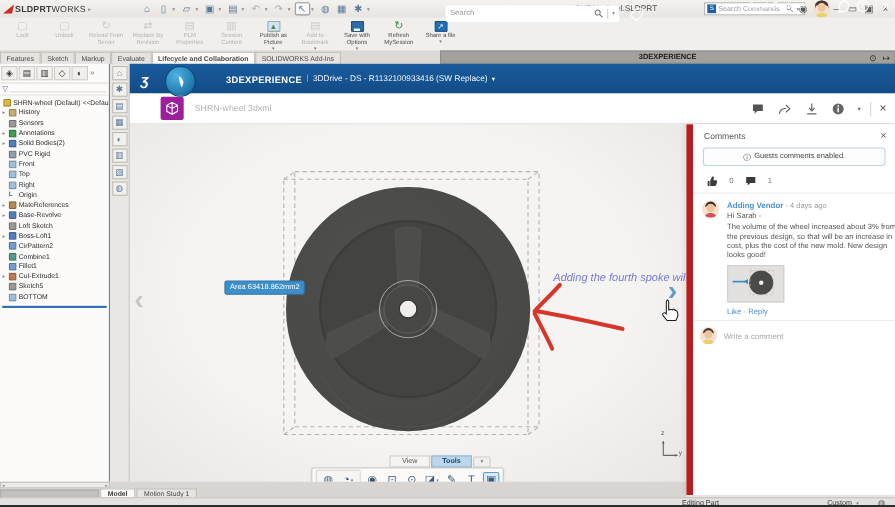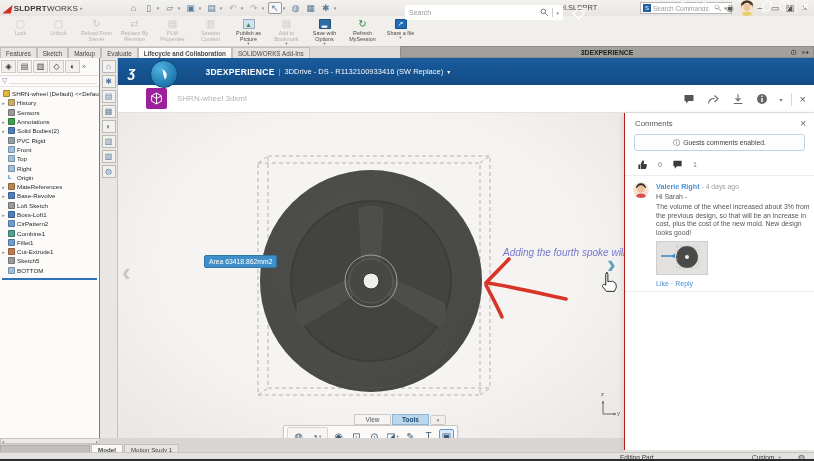--- a/index.html
+++ b/index.html
@@ -105,21 +105,21 @@
   #vtabchev{width:16px;height:10px;border:1px solid #cfccc8;background:#f0efec;border-radius:2px;display:flex;align-items:center;justify-content:center;font-size:5px;color:#777}
   #vtools{left:165px;top:312px;height:22px;background:#fbfaf9;border:1px solid #ccc9c5;border-radius:2px;display:flex;align-items:center;padding:0 3px;gap:3px;box-shadow:0 1px 2px rgba(0,0,0,.12)}
   .vgroup{display:flex;align-items:center;gap:3px;border:1px solid #d8d5d1;border-radius:2px;padding:1px 3px;background:#f6f5f3}
   .vtool{width:15px;height:15px;display:flex;align-items:center;justify-content:center;font-size:10px;color:#3c5a74;border-radius:2px}
   .vtool.active{background:#d8eafb;border:1px solid #5a9bd5}
   .vtool .dd{font-size:4.5px;color:#777;margin-left:1px}
   #axis{left:478px;top:281px;color:#555;font-size:6px}
   #cursor{left:480px;top:158px;z-index:40}
 
   
-  #comments{left:624px;top:113px;width:190px;height:337px;background:#fff;border-left:1px solid #b91c1c;box-shadow:-2px 0 5px rgba(0,0,0,.08);z-index:20}
+  #comments{left:624px;top:113px;width:190px;height:337px;background:#fff;border-left:6px solid #b91c1c;box-shadow:-2px 0 5px rgba(0,0,0,.08);z-index:20}
   #cm-head{display:flex;align-items:center;justify-content:space-between;padding:5px 8px 3px 10px}
   #cm-head .t{font-size:7.8px;color:#555}
   #cm-head .x{font-size:10px;color:#666}
   #cm-banner{margin:2px 9px;height:17px;border:1px solid #bcd4e6;border-radius:3px;display:flex;align-items:center;justify-content:center;gap:3px;font-size:6.8px;color:#444;background:#fdfdfd}
   #cm-counts{display:flex;align-items:center;gap:10px;padding:6px 0 5px 12px;color:#777;font-size:7px}
   #cm-counts .cico{color:#3a3a3a}
   .cm-div{height:1px;background:#ededeb;margin:0 0}
   #cm-thread{padding:6px 8px 0 8px;position:relative}
   .cm-name{color:#4a90d2;font-size:7.2px;font-weight:bold}
   .cm-time{color:#9a9a9a;font-size:6.8px}
@@ -587,41 +587,50 @@
     <div id="cm-thread">
       <div class="cm-row">
         <svg class="avatar" width="16" height="16" viewBox="0 0 16 16">
             <circle cx="8" cy="8" r="8" fill="#f3e2cf"></circle>
             <circle cx="8" cy="7" r="3.6" fill="#eec39c"></circle>
             <path d="M3 6.2 a5 5 0 0 1 10 0 l-1.4-.7 a4 4 0 0 0-7.2 0 z" fill="#3a2a22"></path>
             <path d="M2.2 16 a6 6 0 0 1 11.6 0 z" fill="#d94f4f"></path>
           </svg>
         <div>
           <div>
-            <span class="cm-name">Valerie Right</span>
+            <span class="cm-name">Adding Vendor</span>
             <span class="cm-time"> <span>-</span> <span>4 days ago</span></span>
           </div>
           <div class="cm-text">Hi Sarah -</div>
           <div class="cm-text">The volume of the wheel increased about 3% from the previous design, so that will be an increase in cost, plus the cost of the new mold. New design looks good!</div>
         </div>
       </div>
       <div id="cm-attach">
         <svg width="50" height="32" viewBox="0 0 50 32">
             <line x1="4" y1="14" x2="18" y2="14" stroke="#3e8fc9" stroke-width="1.6"></line>
             <path d="M18 14 l-4 -2.4 v4.8 Z" fill="#3e8fc9" transform="rotate(180 16 14)"></path>
             <circle cx="30" cy="15" r="11" fill="#4a4a49"></circle>
             <circle cx="30" cy="15" r="2" fill="#efeeec"></circle>
             <rect x="20" y="4" width="21" height="22" fill="none" stroke="#b9b7b4" stroke-width=".6" stroke-dasharray="2 2"></rect>
           </svg>
       </div>
       <div id="cm-links">
         <span>Like</span><span class="sep">·</span><span>Reply</span>
       </div>
     </div>
     <div class="cm-div"></div>
+    <div id="cm-compose">
+      <svg class="avatar" width="16" height="16" viewBox="0 0 16 16">
+          <circle cx="8" cy="8" r="8" fill="#f3e2cf"></circle>
+          <circle cx="8" cy="7" r="3.6" fill="#eec39c"></circle>
+          <path d="M3 6.2 a5 5 0 0 1 10 0 l-1.4-.7 a4 4 0 0 0-7.2 0 z" fill="#4a332a"></path>
+          <path d="M2.2 16 a6 6 0 0 1 11.6 0 z" fill="#e8d06a"></path>
+        </svg>
+      <span class="ph">Write a comment</span>
+    </div>
   </div>
 
   <div class="abs" id="botstrip"></div>
   <div class="abs" id="hscroll">
       <span>◂</span>
       <span>▸</span>
     </div>
   <div class="abs" id="modeltabs">
       <div class="stub"></div>
       <div class="mtab active">Model</div>

